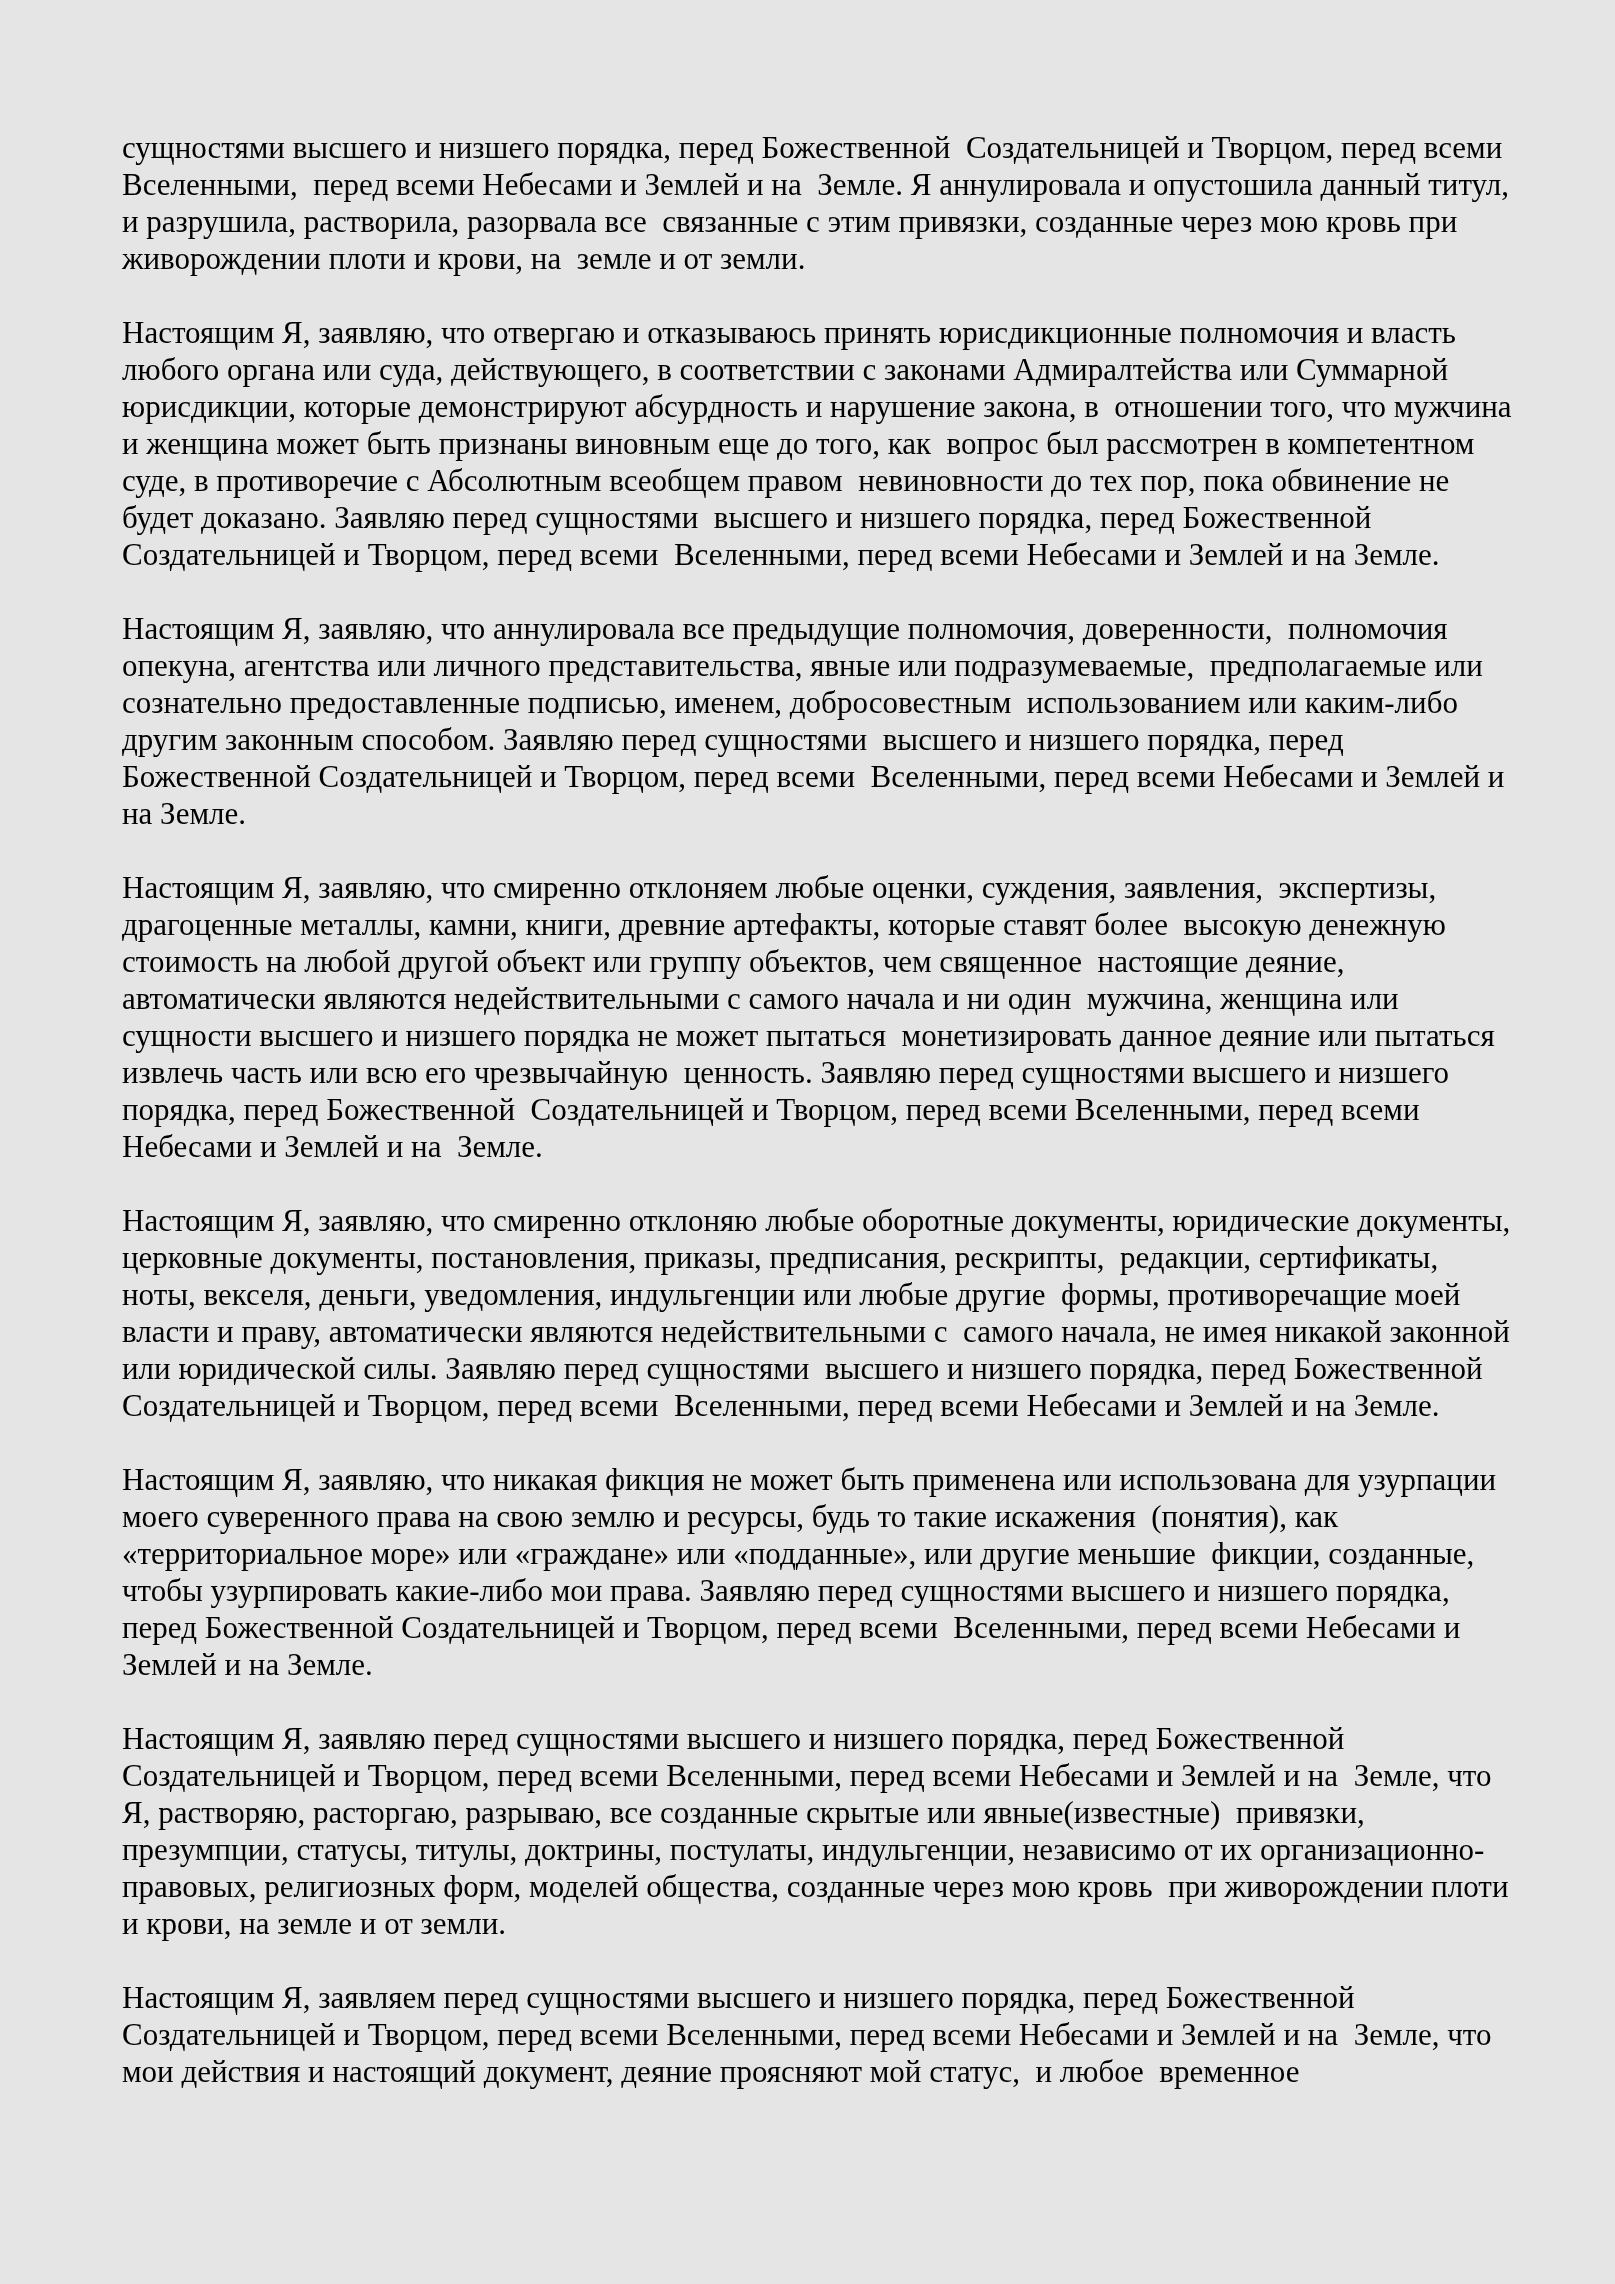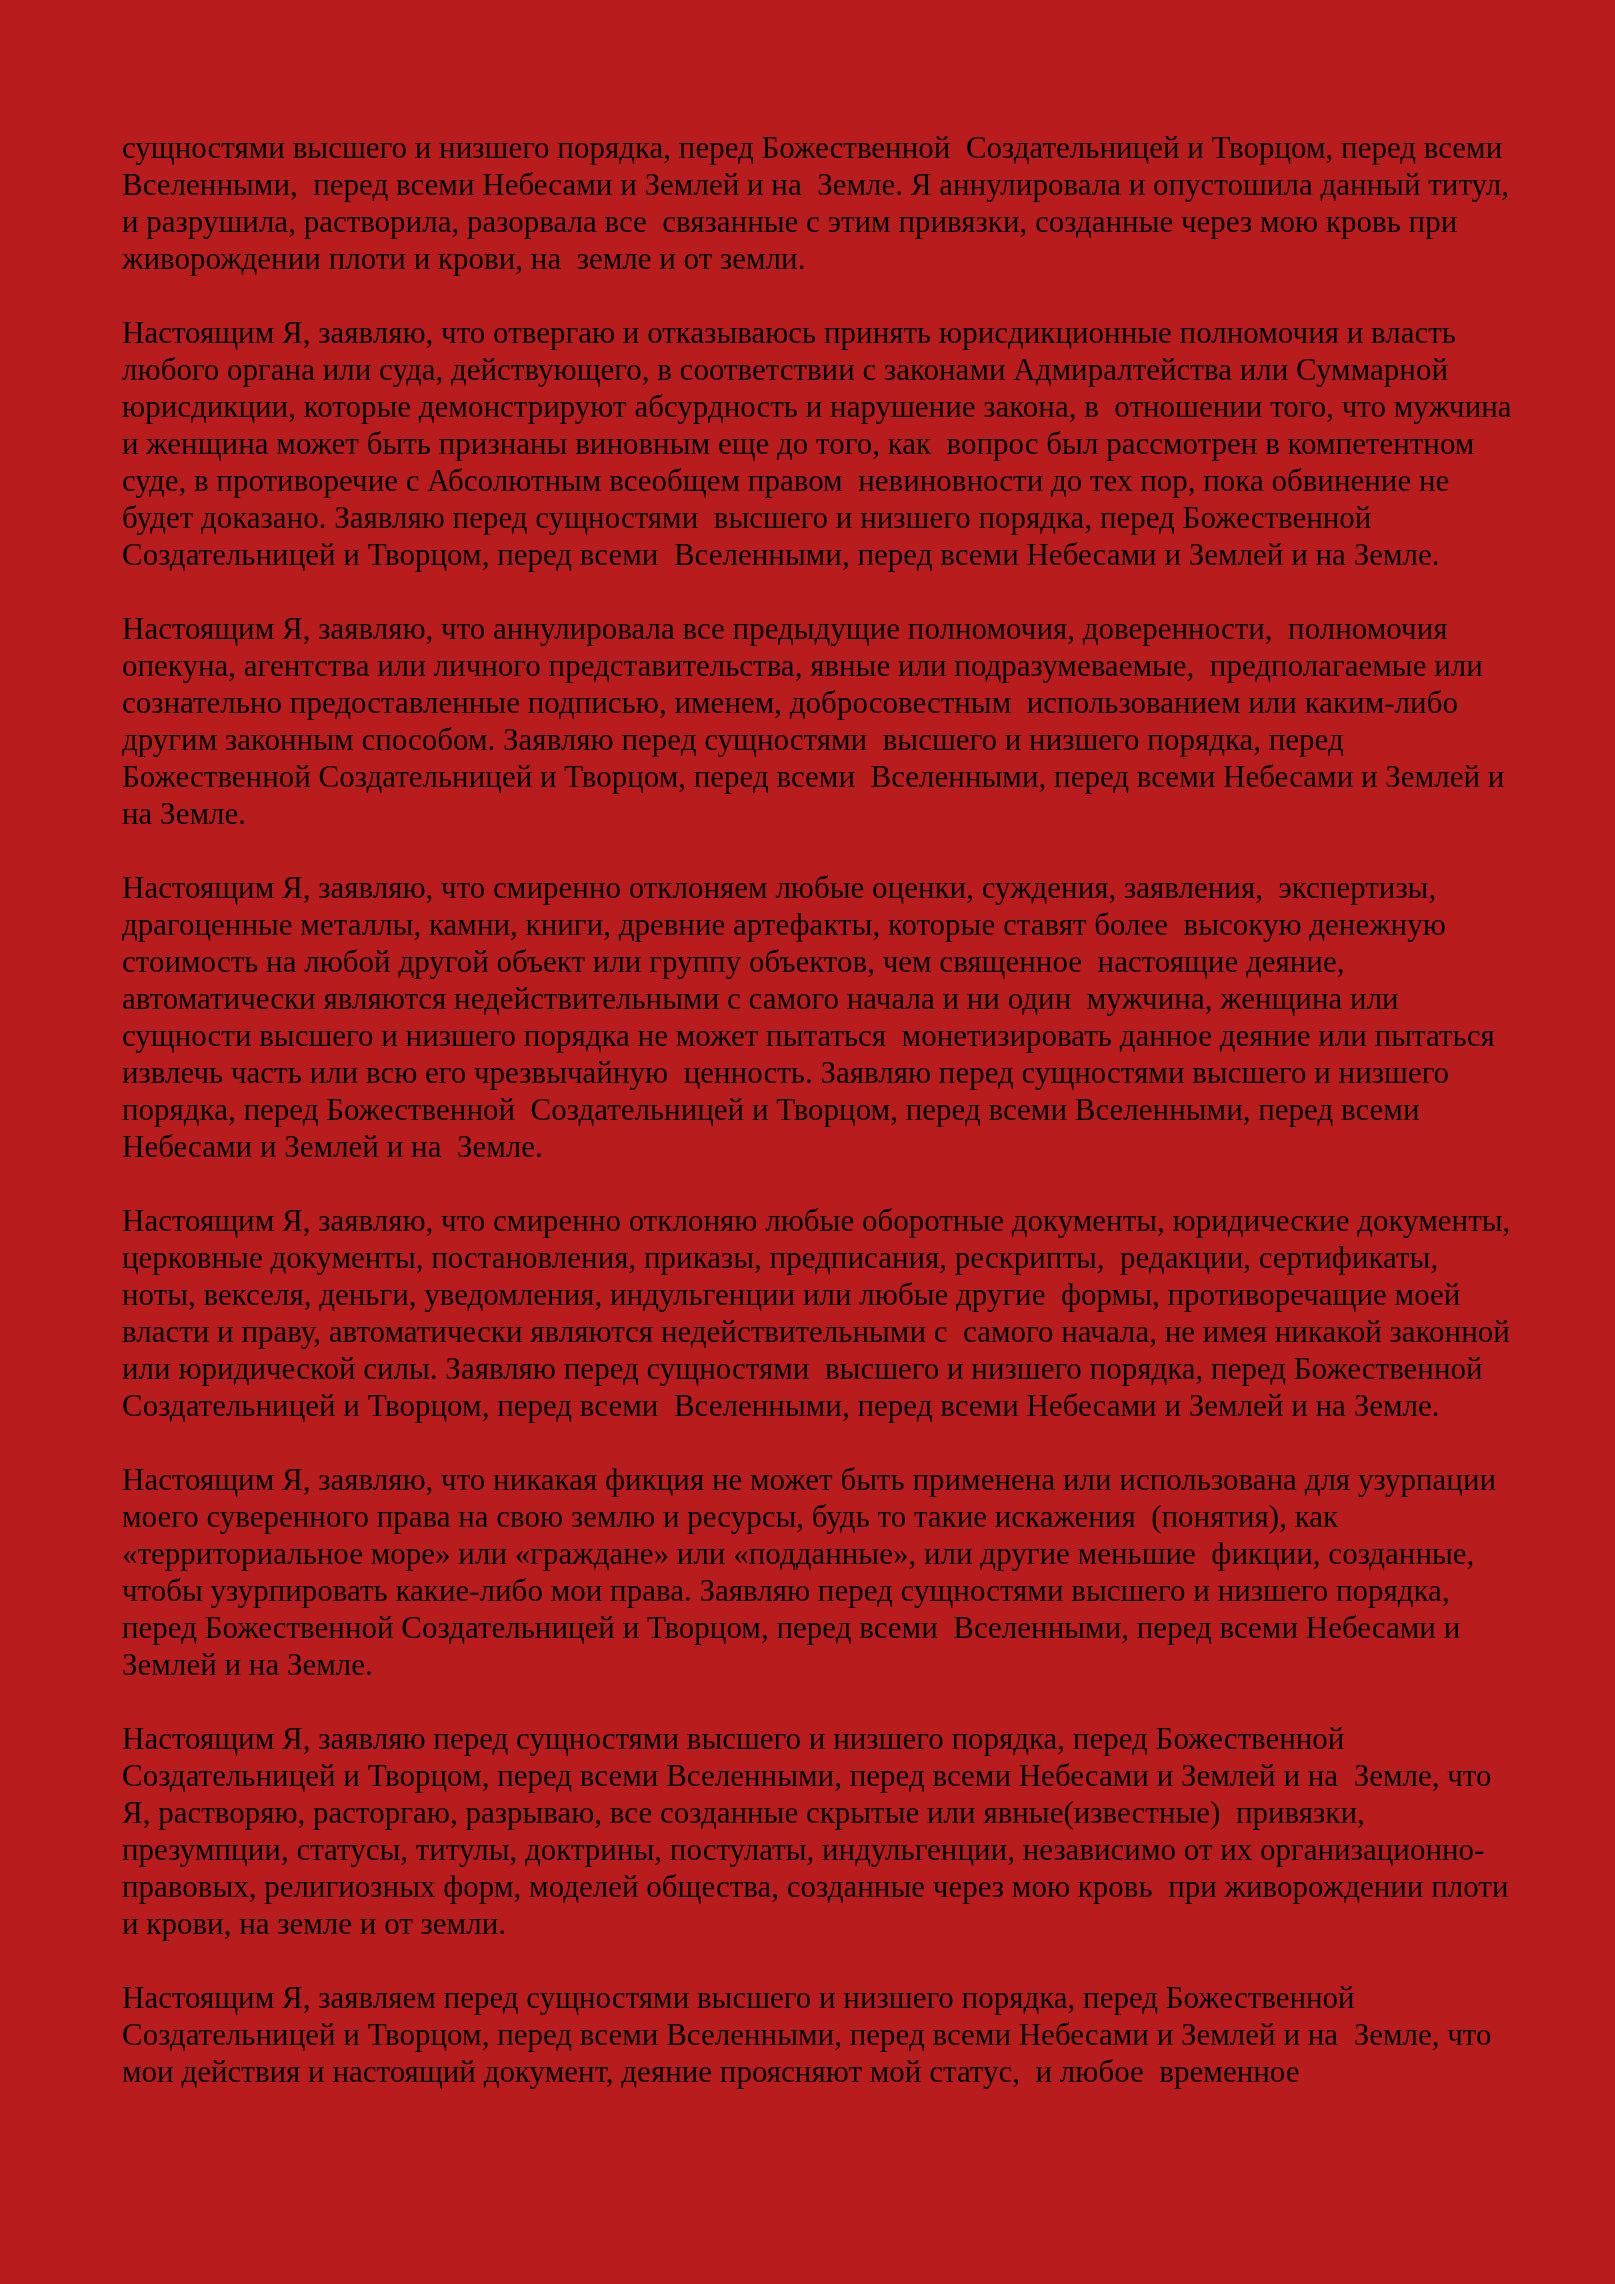--- a/index.html
+++ b/index.html
@@ -9,21 +9,21 @@
   }
   body {
     width: 1616px;
     height: 2284px;
     overflow: hidden;
   }
   .page {
     box-sizing: border-box;
     width: 1616px;
     height: 2284px;
-    background: #b91c1c;
+    background: #e5e5e5;
     padding: 129px 102px 0 122px;
     font-family: "Liberation Serif", "DejaVu Serif", serif;
     font-size: 31px;
     line-height: 37px;
     color: #000000;
     letter-spacing: 0px;
   }
   .page p {
     margin: 0 0 37px 0;
     white-space: pre-wrap;

